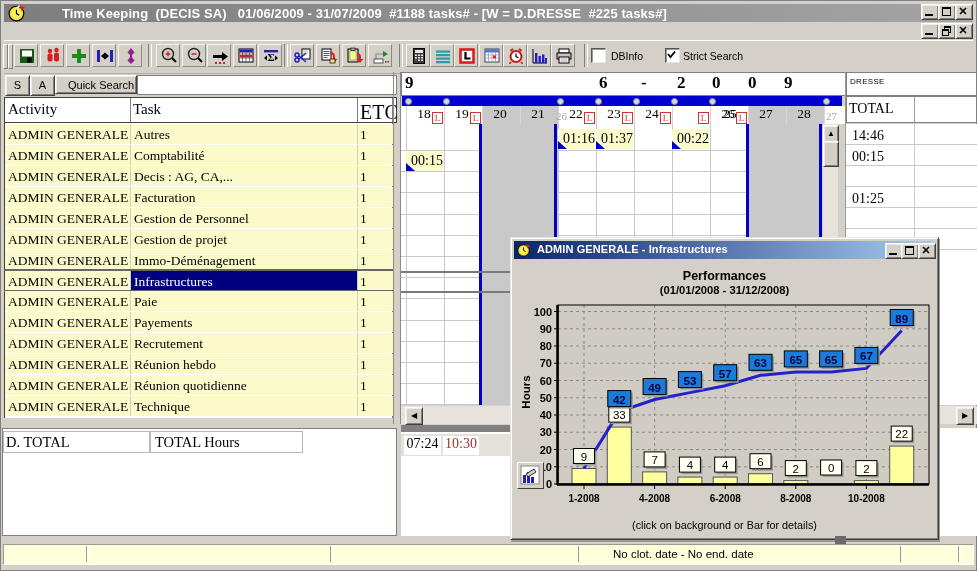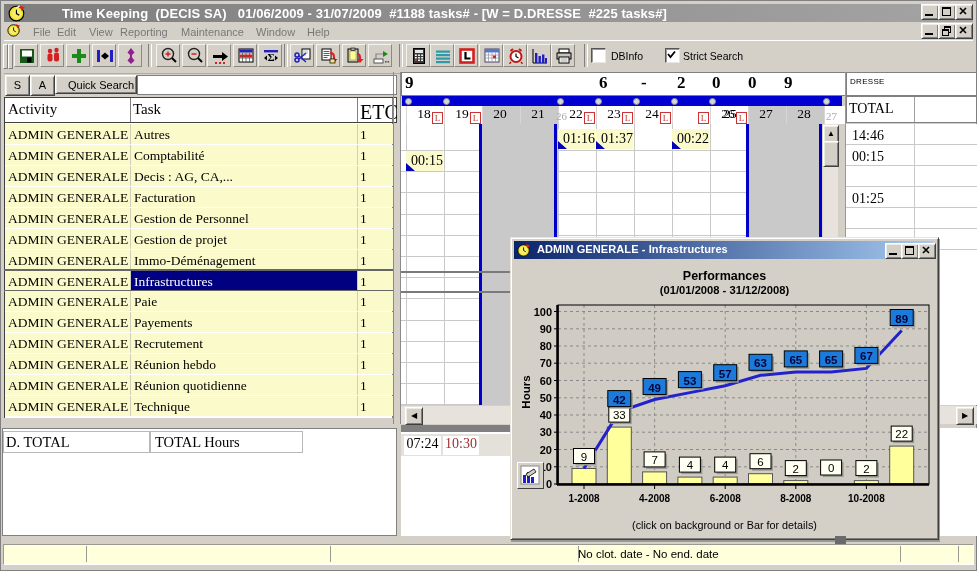--- a/index.html
+++ b/index.html
@@ -54,35 +54,20 @@
     </div>
 <div class="wb" style="left:938px;top:4px;">
       <i class="ibmax"></i>
     </div>
 <div class="wb" style="left:955px;top:4px;">
       <i class="ibx"><svg width="14" height="12" viewBox="0 0 14 12">
           <path d="M4 3l6 6M10 3l-6 6" stroke="#000" stroke-width="1.6"></path>
         </svg></i>
     </div>
 
-<div class="abs" style="left:4px;top:22px;width:969px;height:18px;background:#d4d0c8;">
-<span class="abs" style="left:3px;top:1px;"><svg width="14" height="14" viewBox="0 0 16 16">
-          <circle cx="7.5" cy="8.5" r="6.5" fill="#f2e22a" stroke="#000" stroke-width="1"></circle>
-          <circle cx="7.5" cy="8.5" r="4.5" fill="#f6ee66"></circle>
-          <path d="M7.5 5v3.5L10 10" stroke="#000" stroke-width="1" fill="none"></path>
-          <path d="M10 1l5 2-3 3z" fill="#e02020"></path>
-        </svg></span>
-<span class="mi" style="left:29px;top:4px;">File</span>
-<span class="mi" style="left:53px;top:4px;">Edit</span>
-<span class="mi" style="left:85px;top:4px;">View</span>
-<span class="mi" style="left:116px;top:4px;">Reporting</span>
-<span class="mi" style="left:177px;top:4px;">Maintenance</span>
-<span class="mi" style="left:252px;top:4px;">Window</span>
-<span class="mi" style="left:303px;top:4px;">Help</span>
-</div>
 <div class="wb" style="left:921px;top:23px;">
       <i class="ibmin"></i>
     </div>
 <div class="wb" style="left:938px;top:23px;">
       <i class="ibres1"></i>
       <i class="ibres2"></i>
     </div>
 <div class="wb" style="left:955px;top:23px;">
       <i class="ibx"><svg width="14" height="12" viewBox="0 0 14 12">
           <path d="M4 3l6 6M10 3l-6 6" stroke="#000" stroke-width="1.6"></path>
@@ -552,21 +537,21 @@
 <div class="abs serif" style="left:443px;top:436px;width:36px;height:19px;background:#fff;font-size:14px;color:#a03030;text-align:center;">10:30</div>
 
 <div class="abs" style="left:938px;top:428px;width:39px;height:108px;background:#fff;"></div>
 
 <div class="abs" style="left:3px;top:544px;width:971px;height:21px;background:#ffffdc;border:1px solid;border-color:#9a9a92 #fff #fff #9a9a92;box-sizing:border-box;"></div>
 <div class="statsep" style="left:86px;"></div>
 <div class="statsep" style="left:330px;"></div>
 <div class="statsep" style="left:578px;"></div>
 <div class="statsep" style="left:900px;"></div>
 <div class="statsep" style="left:958px;"></div>
-<div class="statxt" style="left:569px;padding-left:9px;">No clot. date - No end. date</div>
+<div class="statxt" style="left:604px;padding-left:9px;">No clot. date - No end. date</div>
 
 <div id="popup">
       <div class="abs" style="left:510px;top:237px;width:427px;height:301px;background:#d4d0c8;border:1px solid;border-color:#e8e4dc #404040 #404040 #e8e4dc;box-shadow:inset 1px 1px 0 #fff, inset -1px -1px 0 #808080, 1px 2px 0 #9a9a92;">
 <div class="abs" style="left:3px;top:3px;width:419px;height:18px;background:linear-gradient(90deg,#0a246a,#a6caf0);"></div>
 <div class="abs" style="left:6px;top:5px;"><svg width="14" height="14" viewBox="0 0 16 16">
             <circle cx="7.5" cy="8.5" r="6.5" fill="#f2e22a" stroke="#000" stroke-width="1"></circle>
             <circle cx="7.5" cy="8.5" r="4.5" fill="#f6ee66"></circle>
             <path d="M7.5 5v3.5L10 10" stroke="#000" stroke-width="1" fill="none"></path>
             <path d="M10 1l5 2-3 3z" fill="#e02020"></path>
           </svg></div>

